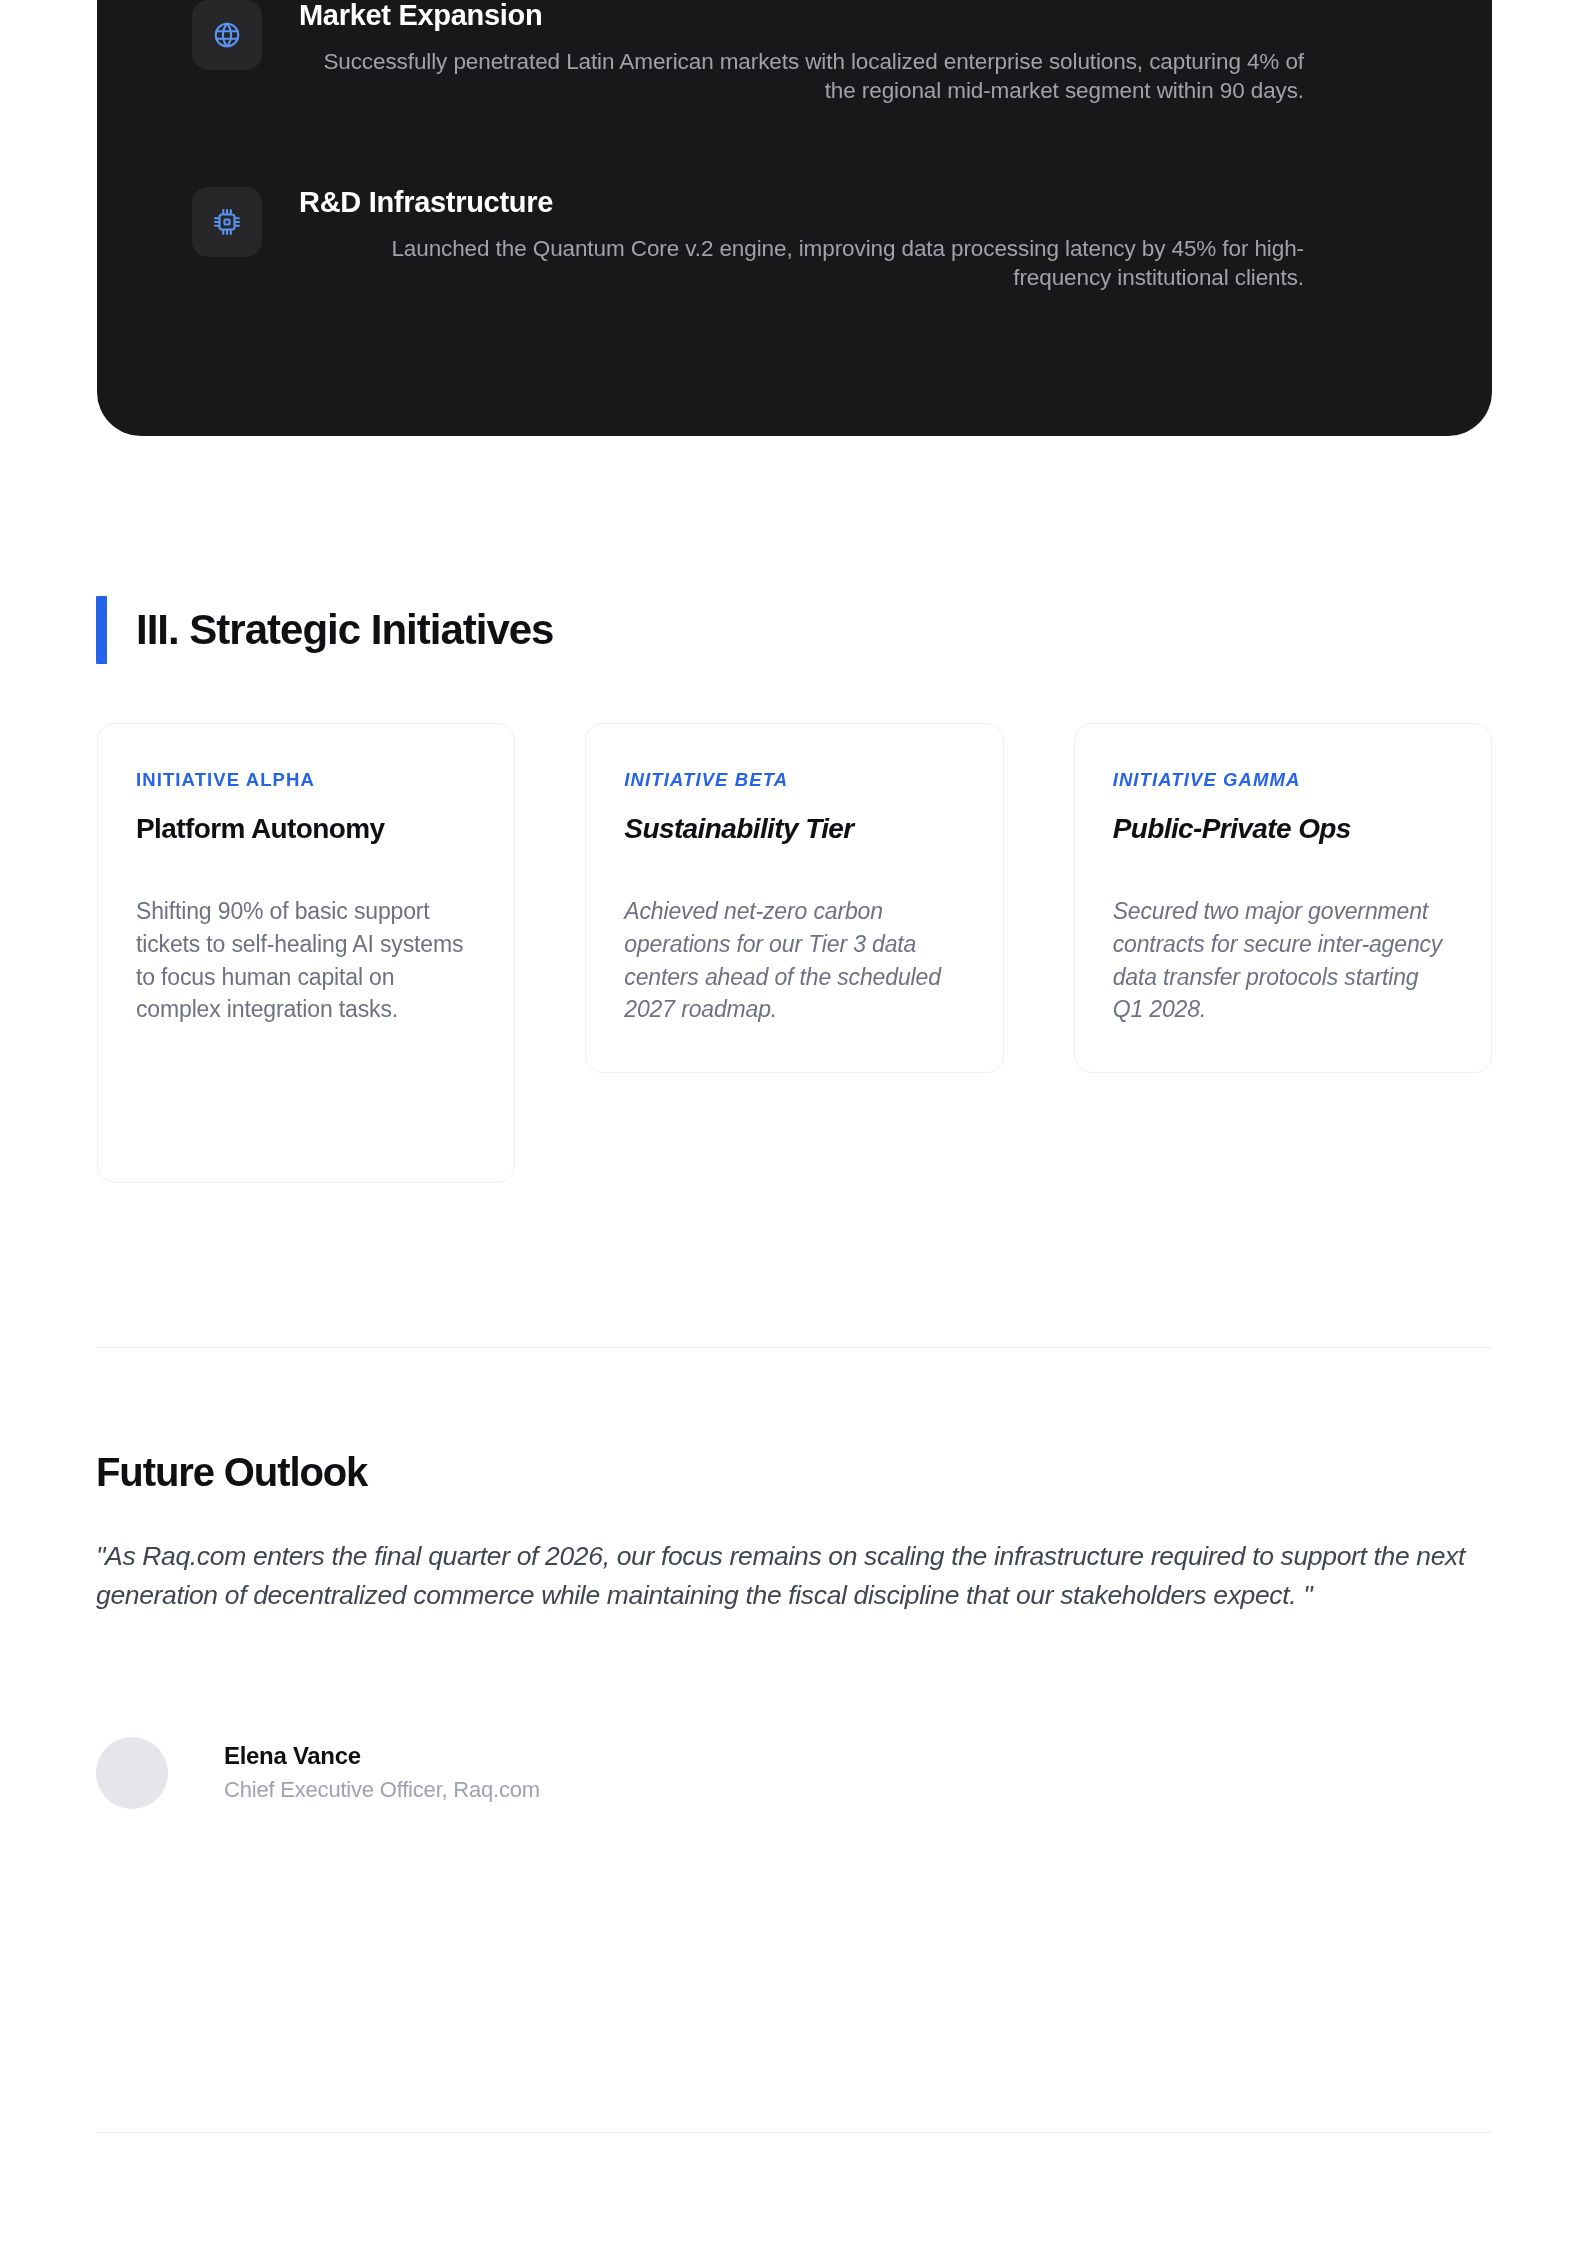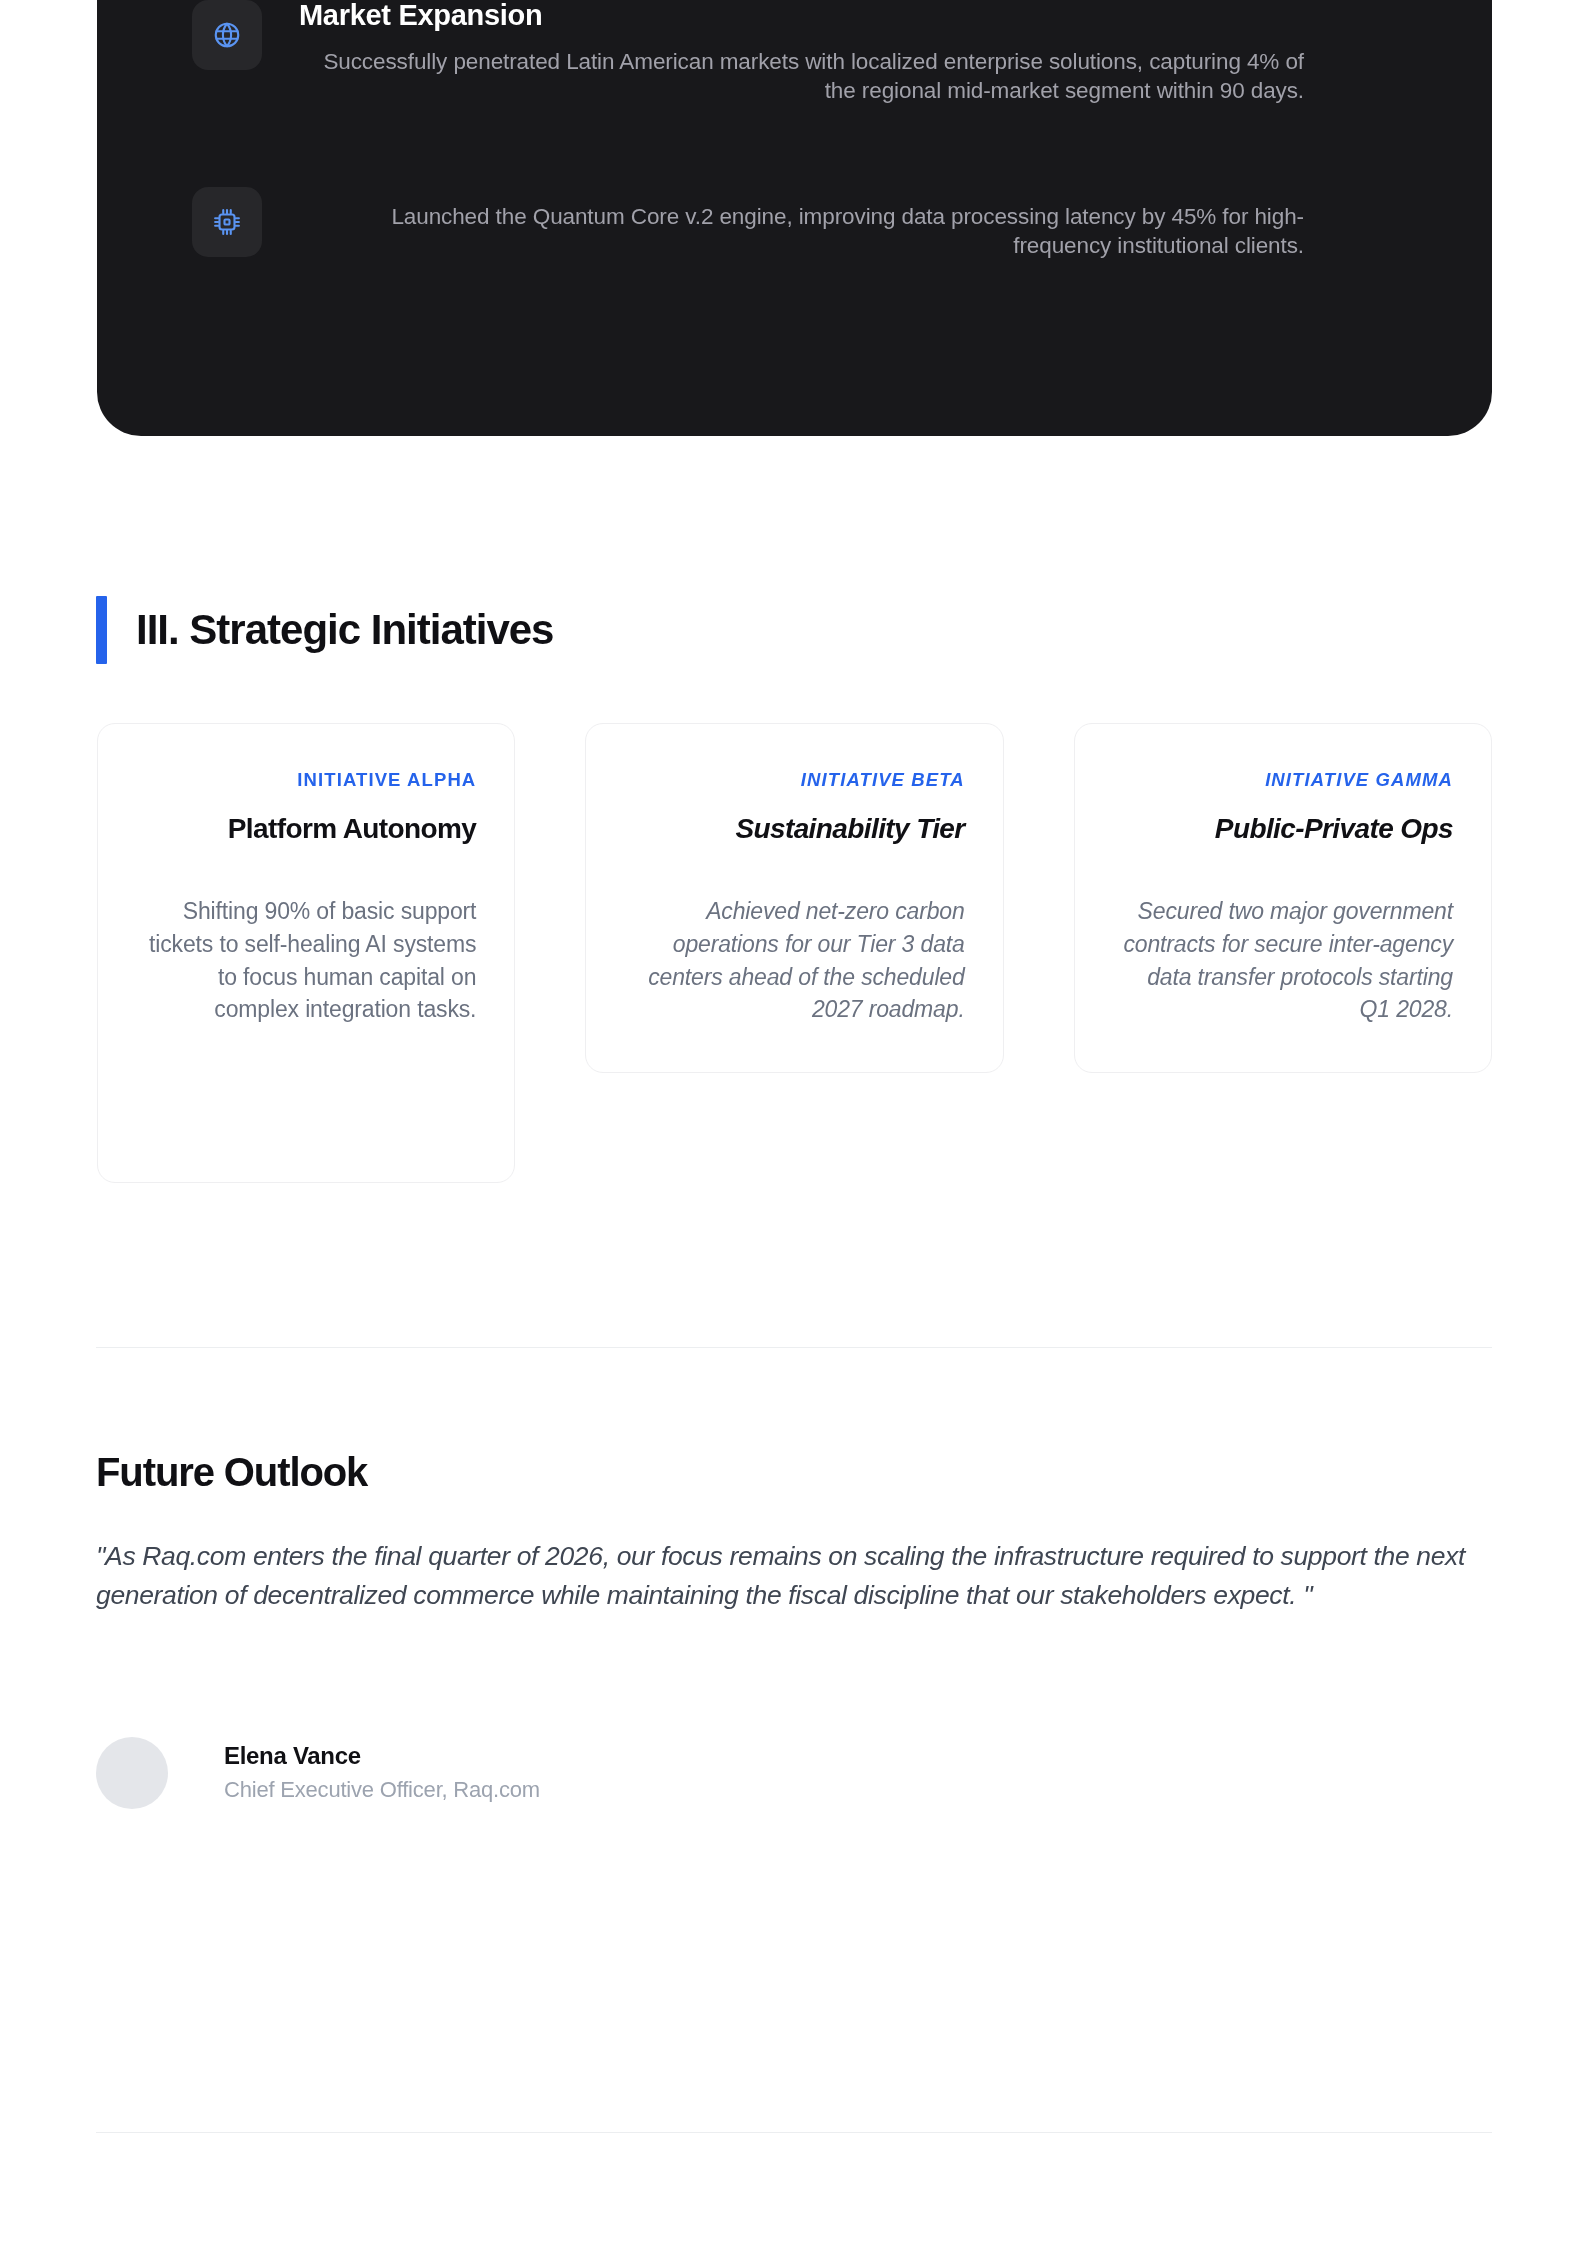--- a/index.html
+++ b/index.html
@@ -104,21 +104,20 @@
 
   
   .cards {
     position: absolute;
     left: 97px;
     top: 723px;
     width: 1395px;
     display: flex;
     gap: 70px;
     align-items: flex-start;
-    text-align: right;
   }
   .init-card {
     flex: 1 1 0;
     min-width: 0;
     background: #ffffff;
     border: 1px solid #efeff1;
     border-radius: 18px;
     padding: 47px 38px 46px 38px;
     min-height: 460px;
   }
@@ -255,20 +254,21 @@
     <div class="highlight-row row-2">
       <div class="hl-icon-wrap">
         <svg width="30" height="30" viewBox="0 0 24 24" fill="none" stroke="#5a94f2" stroke-width="1.7" stroke-linecap="round" stroke-linejoin="round">
           <rect x="6" y="6" width="12" height="12" rx="2"></rect>
           <rect x="10" y="10" width="4" height="4" rx="0.7"></rect>
           <path d="M9 2.5V5M12 2.5V5M15 2.5V5M9 19v2.5M12 19v2.5M15 19v2.5"></path>
           <path d="M2.5 9H5M2.5 12H5M2.5 15H5M19 9h2.5M19 12h2.5M19 15h2.5"></path>
         </svg>
       </div>
       <div class="hl-body">
+        <div class="hl-title">R&amp;D Infrastructure</div>
         <div class="hl-desc">Launched the Quantum Core v.2 engine, improving data processing latency by 45% for high-frequency institutional clients.</div>
       </div>
     </div>
 
   </section>
 
   <div class="section-head">
     <span class="accent-bar"></span>
     <h2 class="section-title">III. Strategic Initiatives</h2>
   </div>

